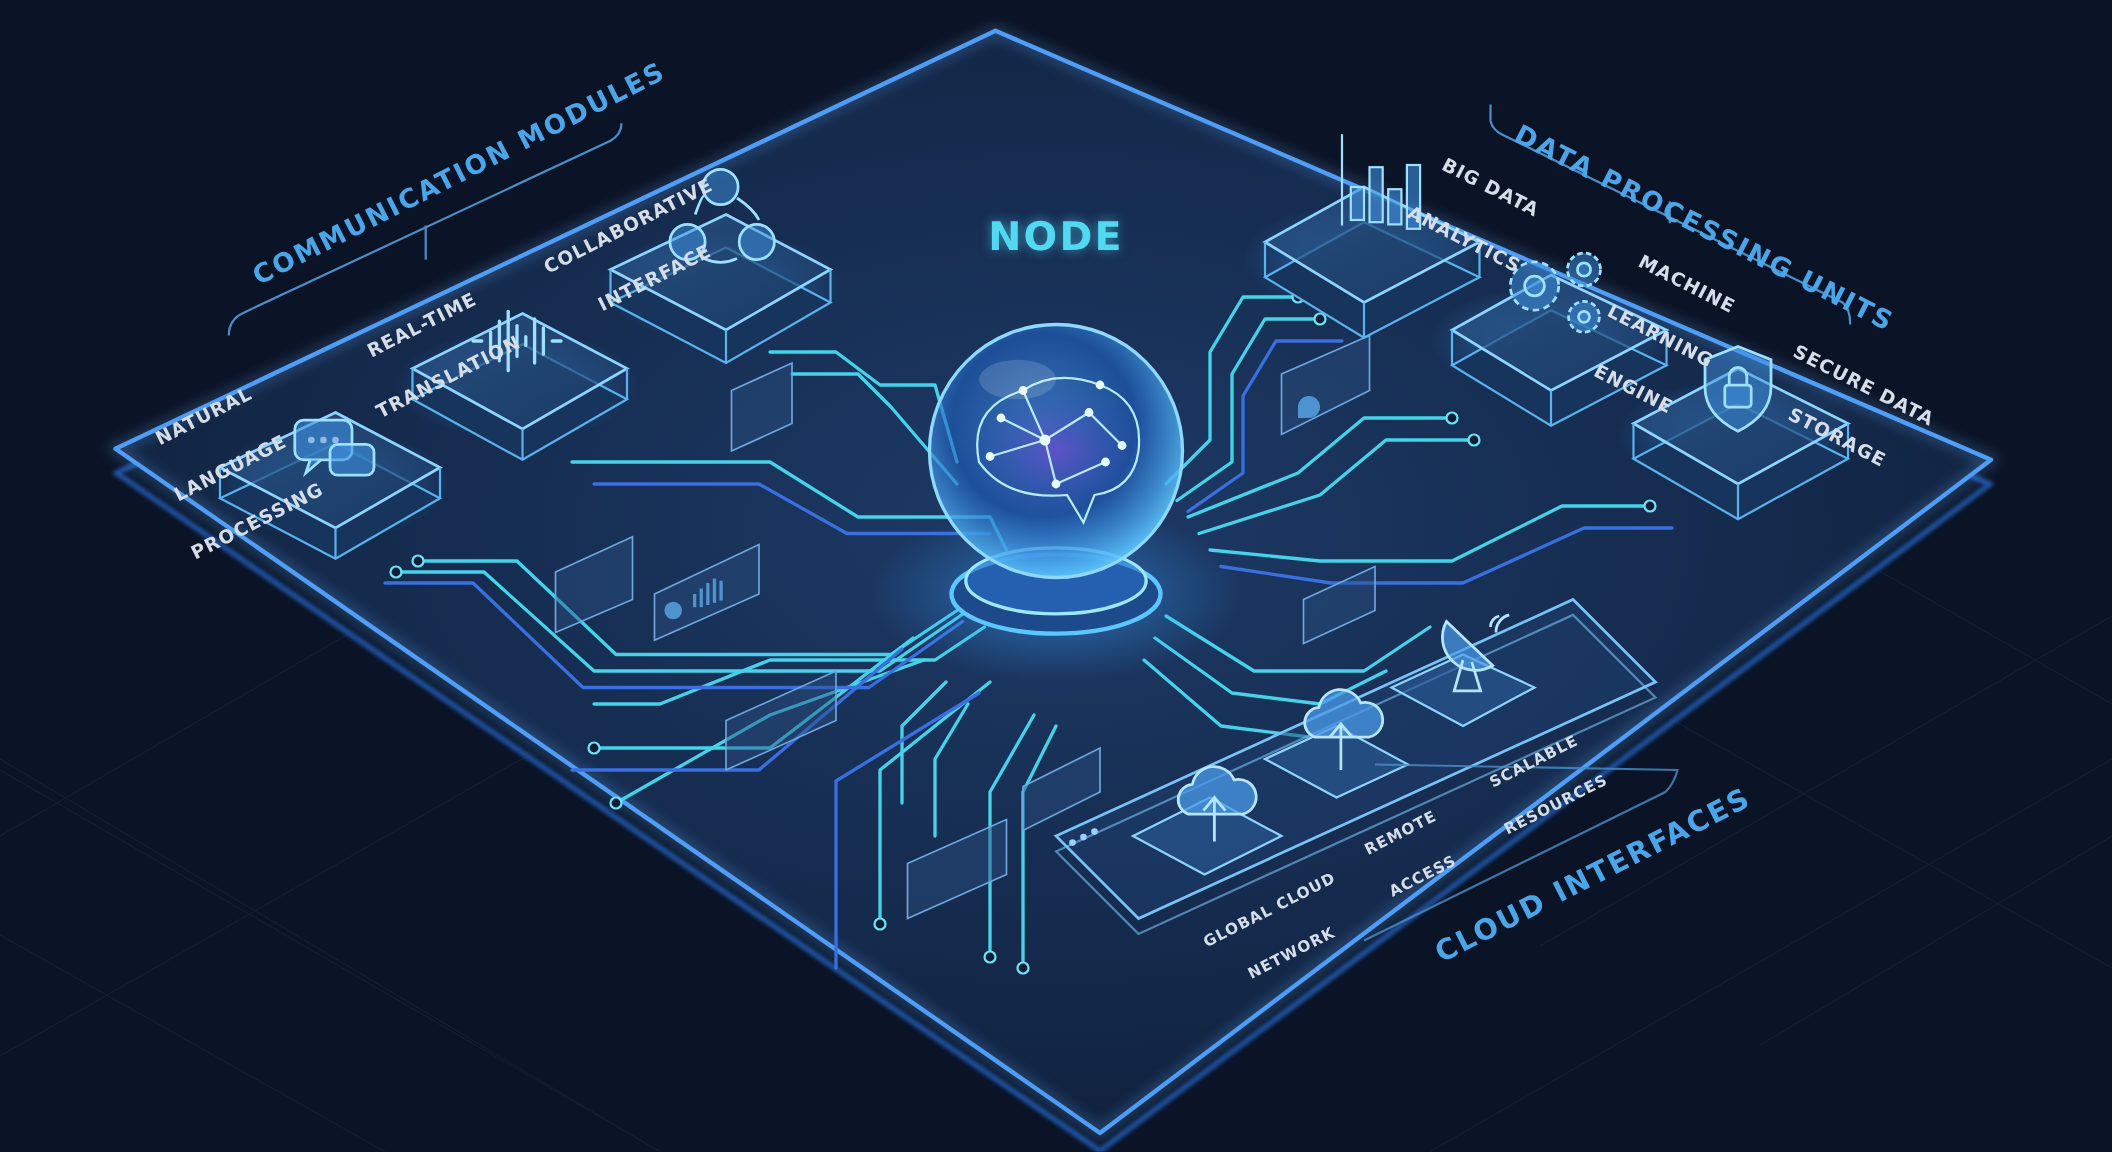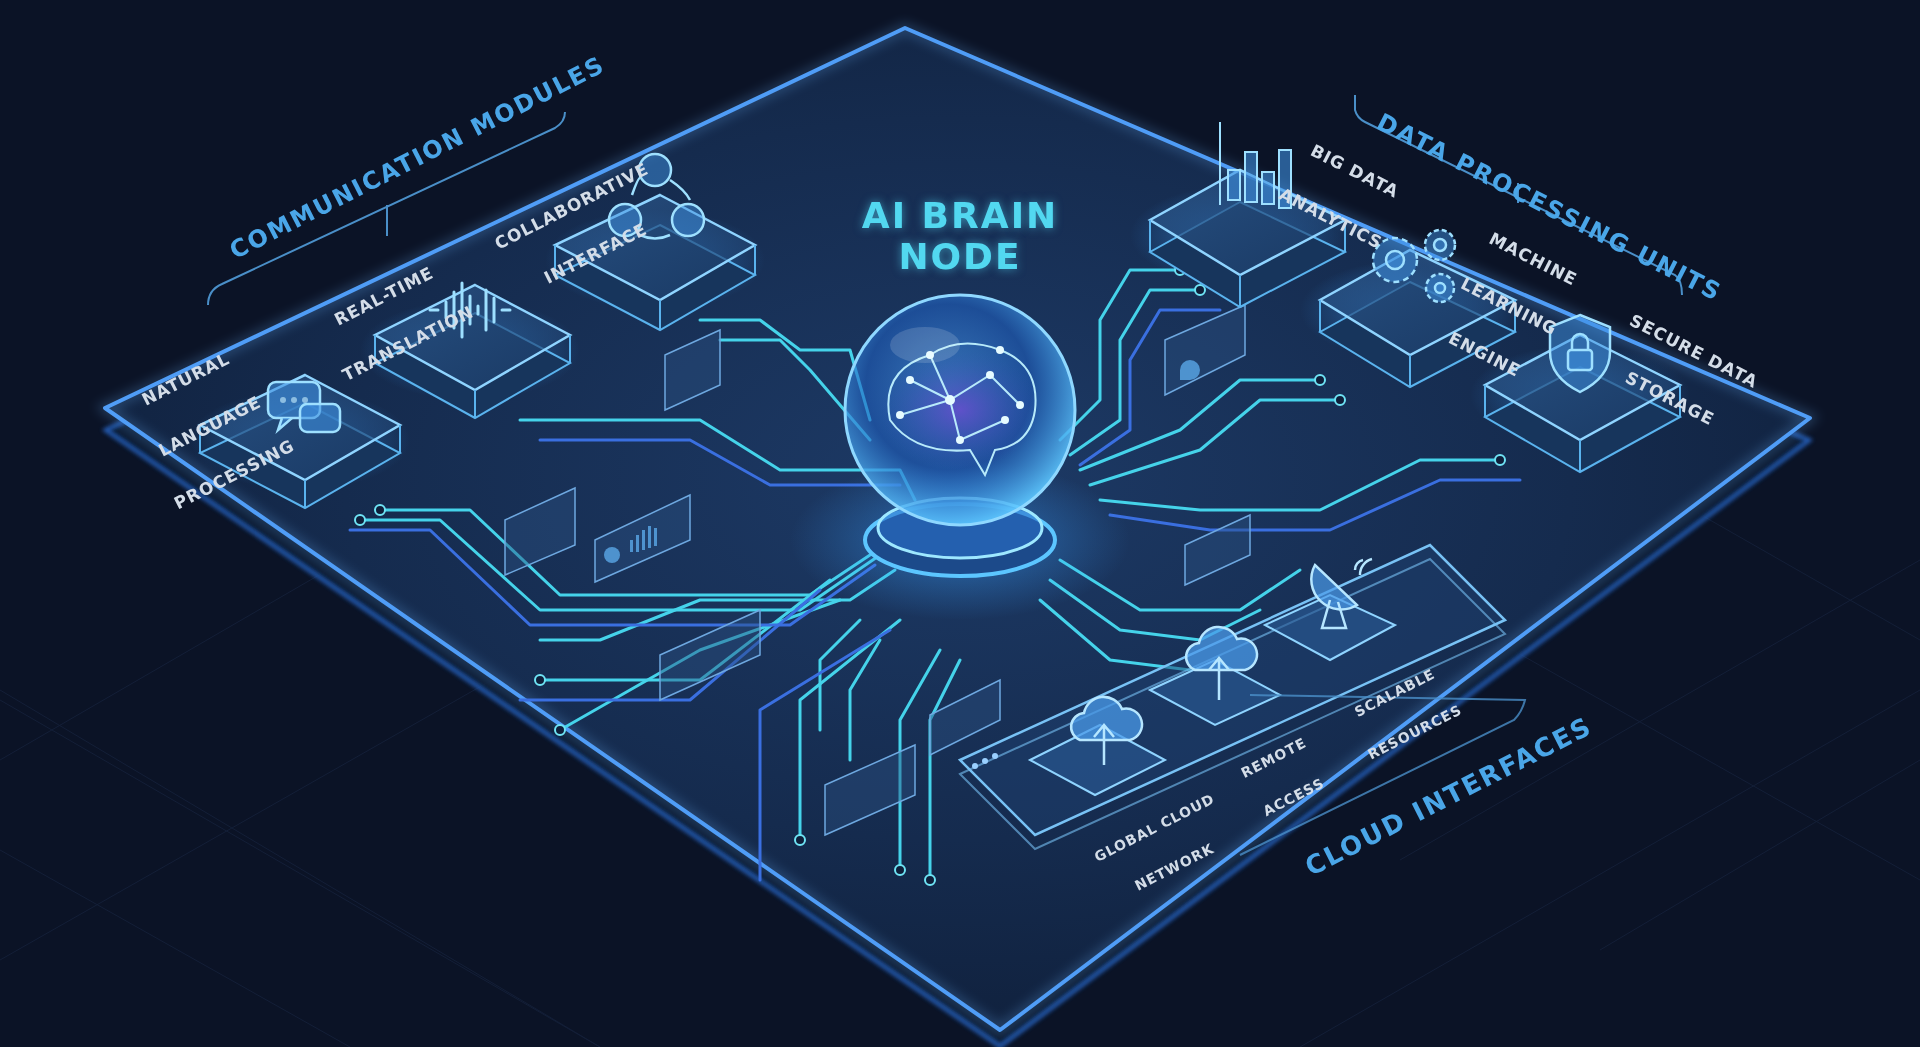--- a/index.html
+++ b/index.html
@@ -298,21 +298,20 @@
     <path d="M208,305 Q208,290 222,284 L555,128 Q565,122 565,112 V112"></path>
     <line x1="387" y1="205" x2="387" y2="236"></line>
     <path d="M1355,95 V110 Q1357,118 1365,122 L1675,275 Q1682,280 1682,295"></path>
     <line x1="1518" y1="183" x2="1518" y2="203"></line>
     <path d="M1250,695 L1525,700 Q1522,712 1514,720 L1240,855" opacity="0.8"></path>
   </g>
 </svg>
 
 
 <div class="title" style="left:860px;top:195px;width:200px;">
-  <div>AI BRAIN</div>
   <div>NODE</div>
 </div>
 
 <div class="grp" style="left:225px;top:240px;transform:rotate(-27deg);transform-origin:left top;">Communication Modules</div>
 <div class="grp" style="left:1385px;top:108px;transform:rotate(27deg);transform-origin:left top;">Data Processing Units</div>
 <div class="grp" style="left:1300px;top:855px;transform:rotate(-27deg);transform-origin:left top;font-size:26px;">Cloud Interfaces</div>
 
 
 <div class="lbl" style="left:140px;top:330px;font-size:17px;transform:rotate(-27deg);">
   <div>NATURAL</div>

